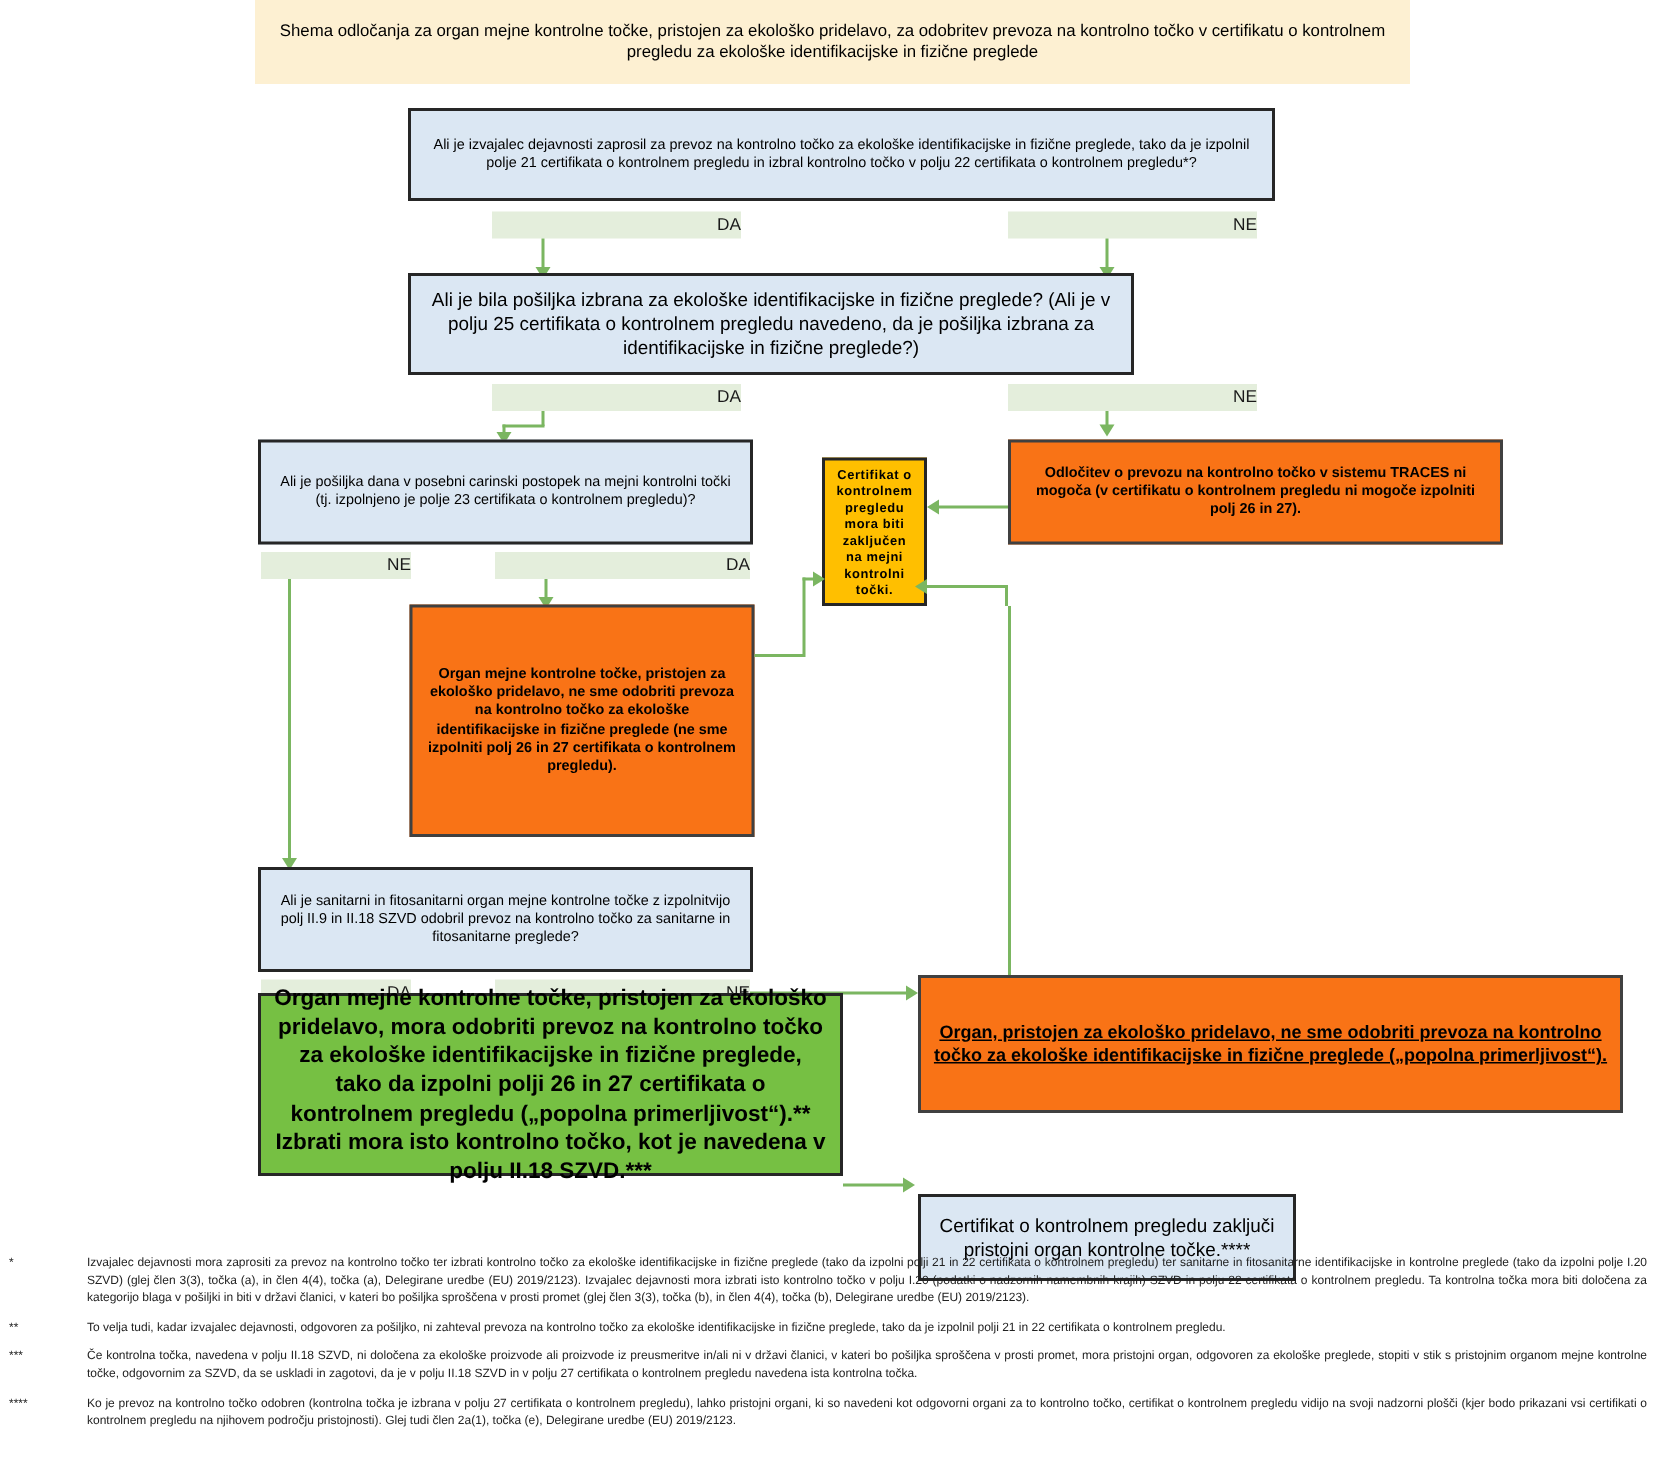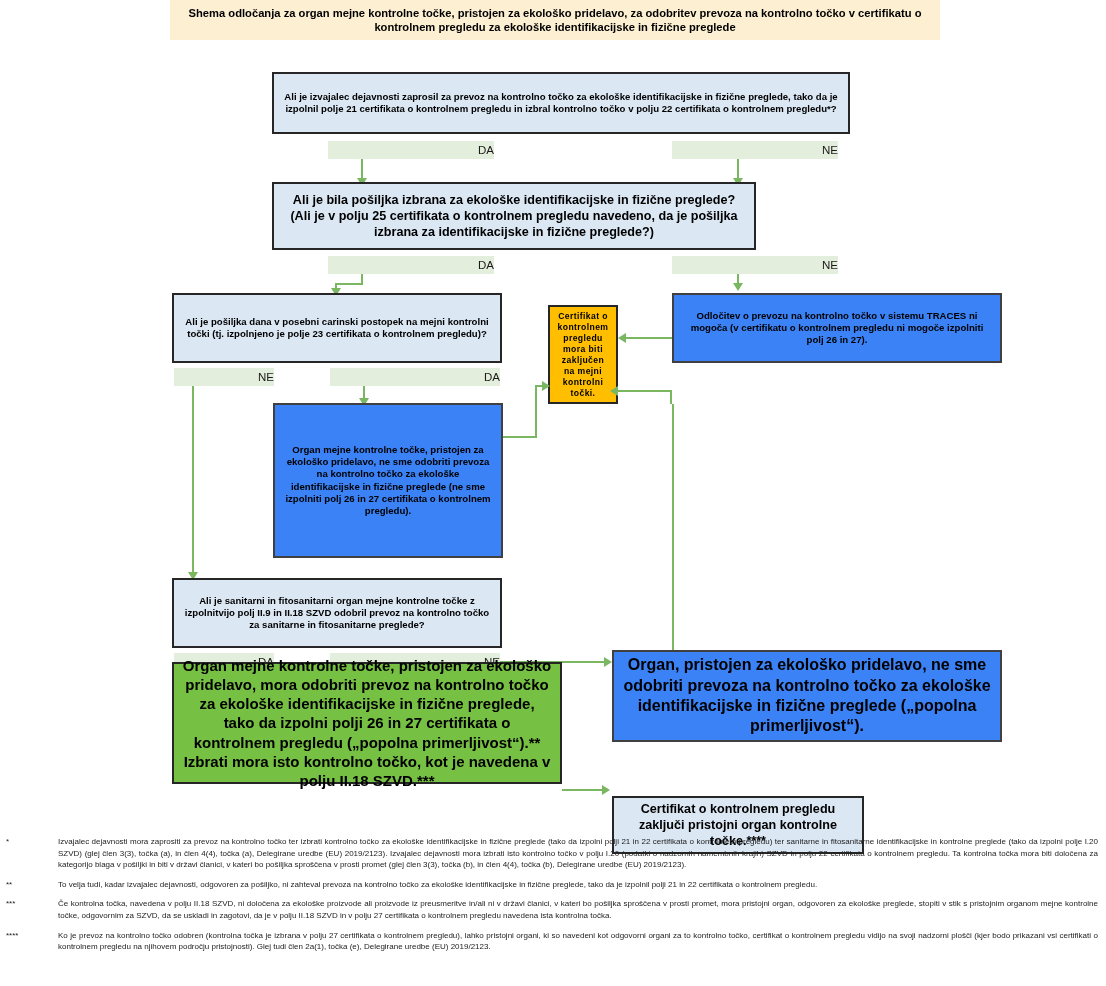--- a/index.html
+++ b/index.html
@@ -8,33 +8,33 @@
     font-family:"Liberation Sans", sans-serif;
     position:relative;overflow:hidden;
     color:#000;
   }
   .canvas{position:absolute;left:0;top:0;width:1106px;height:986px;}
   .node{position:absolute;box-sizing:border-box;display:flex;align-items:center;justify-content:center;text-align:center;}
   .node span{display:block;width:100%;padding:0 8px;line-height:1.28;}
 
   
   #title-banner{
-    left:170px;top:0px;width:770px;height:40px;
+    left:170px;top:0px;width:770px;height:56px;
     background:#fdf0d2;border:none;
-    font-weight:bold;font-size:11.2px;
+    font-weight:normal;font-size:11.2px;
   }
 
   
   .blue{
     background:#dbe7f3;border:2.2px solid #262626;
-    font-weight:bold;
+    font-weight:normal;
   }
   
   .grey{
-    background:#3b82f6;border:2.2px solid #404040;
+    background:#f97316;border:2.2px solid #404040;
     font-weight:bold;
   }
   
   .green{
     background:#76c043;border:2.2px solid #262626;
     font-weight:bold;
   }
   
   .orange{
     background:#ffbf00;border:2.2px solid #262626;
@@ -158,21 +158,21 @@
   <div class="ln lnv" style="left:203px;top:671px;height:14px;"></div>
   <div class="arrow ar-down" style="left:199px;top:682px;"></div>
 
   <div class="ln lnh" style="left:500px;top:661px;width:106px;"></div>
   <div class="arrow ar-right" style="left:604px;top:657px;"></div>
 
   <div class="node green" style="left:172px;top:662px;width:390px;height:122px;font-size:15px;">
     <span>Organ mejne kontrolne točke, pristojen za ekološko pridelavo, mora odobriti prevoz na kontrolno točko za ekološke identifikacijske in fizične preglede, tako da izpolni polji 26 in 27 certifikata o kontrolnem pregledu („popolna primerljivost“).** Izbrati mora isto kontrolno točko, kot je navedena v polju II.18 SZVD.***</span>
   </div>
 
-  <div class="node grey" style="left:612px;top:650px;width:390px;height:92px;font-size:16px;">
+  <div class="node grey" style="left:612px;top:650px;width:470px;height:92px;font-size:12px;text-decoration:underline;">
     <span>Organ, pristojen za ekološko pridelavo, ne sme odobriti prevoza na kontrolno točko za ekološke identifikacijske in fizične preglede („popolna primerljivost“).</span>
   </div>
 
   <div class="ln lnv" style="left:672px;top:404px;height:246px;"></div>
   <div class="ln lnh" style="left:618px;top:390px;width:54px;"></div>
   <div class="ln lnv" style="left:670px;top:390px;height:14px;"></div>
   <div class="arrow ar-left" style="left:610px;top:386px;"></div>
 
   <div class="node blue" style="left:612px;top:796px;width:252px;height:58px;font-size:12.6px;">
     <span>Certifikat o kontrolnem pregledu zaključi pristojni organ kontrolne točke.****</span>

